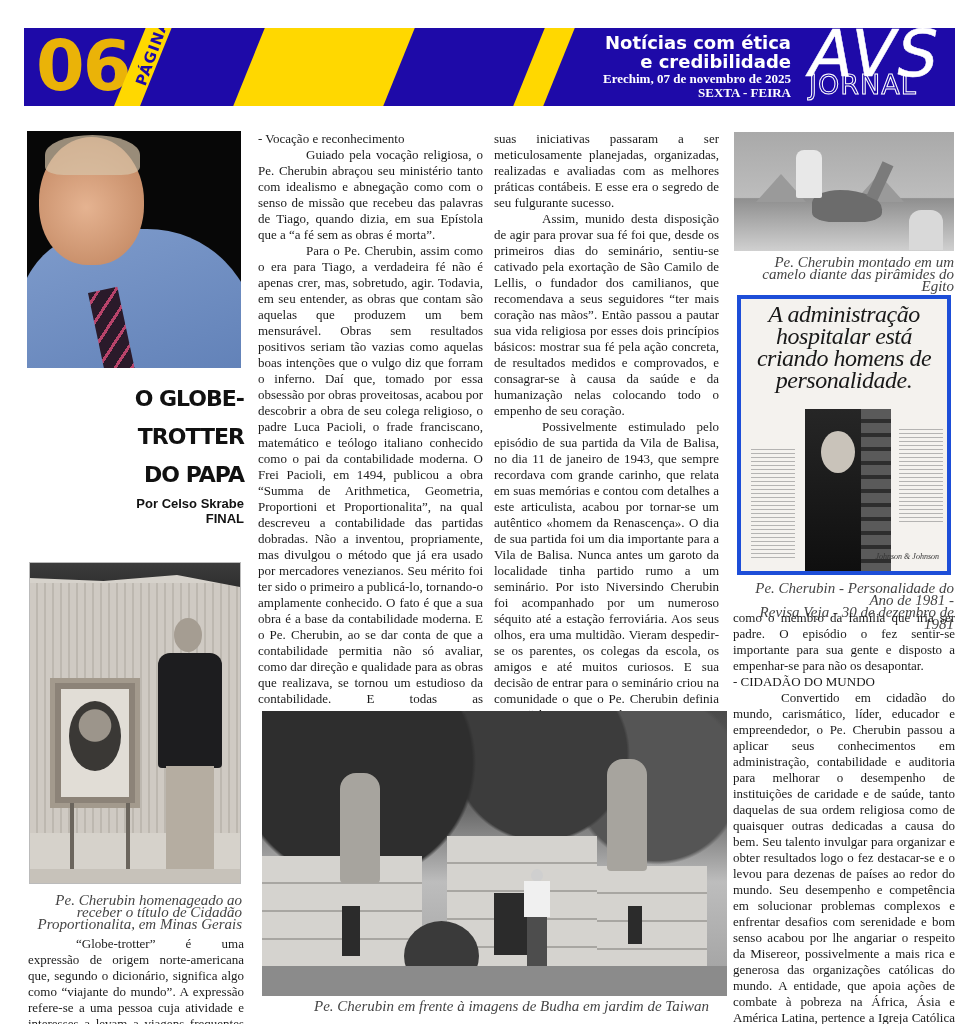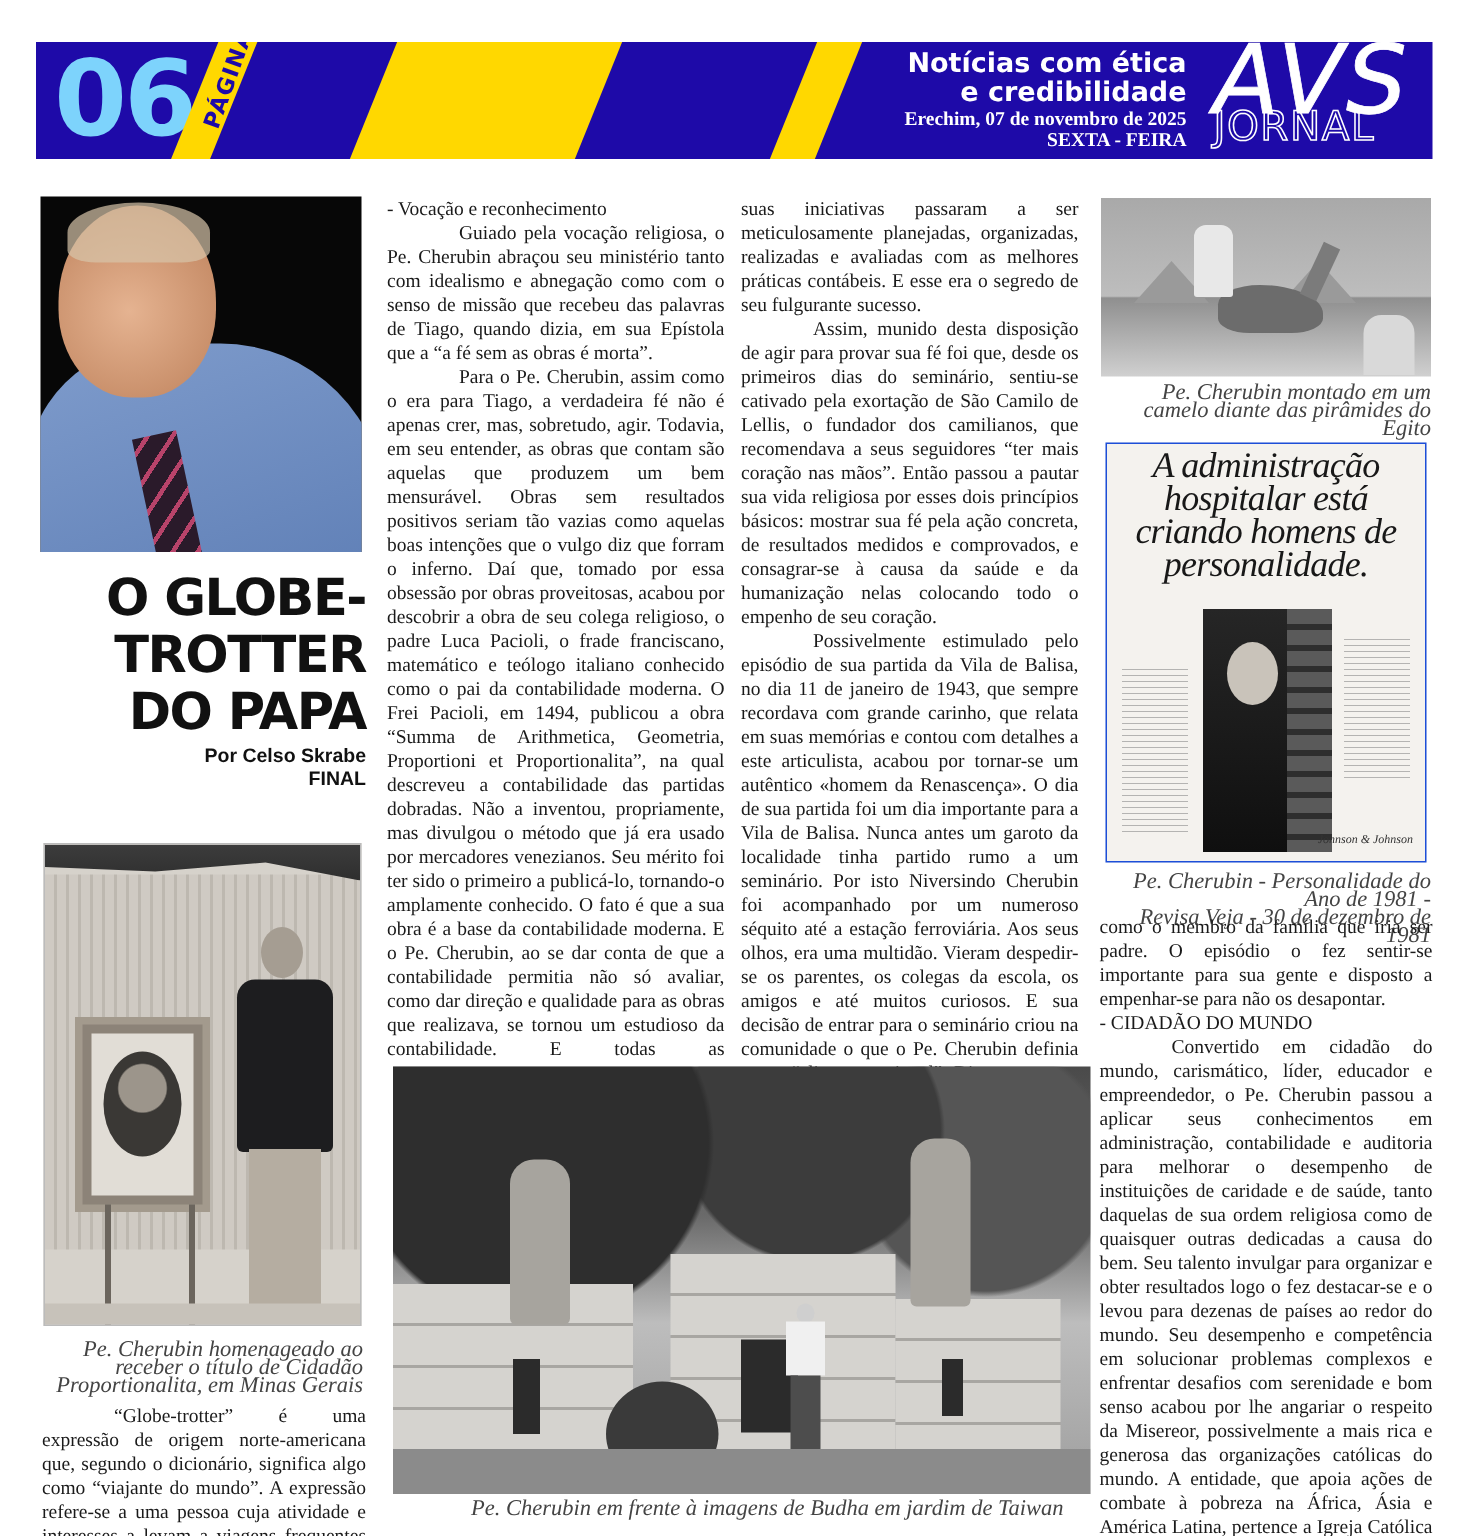--- a/index.html
+++ b/index.html
@@ -5,21 +5,21 @@
   * { box-sizing: border-box; margin: 0; padding: 0; }
   html, body { width: 976px; height: 1024px; background: #ffffff; overflow: hidden; }
   body { position: relative; font-family: "Liberation Serif", "DejaVu Serif", serif; color: #1a1a1a; }
 
   
   .masthead { position: absolute; left: 24px; top: 28px; width: 931px; height: 78px; background: #1e0aa8; overflow: hidden; }
   .stripe { position: absolute; top: 0; height: 78px; background: #ffd800; transform: skewX(-22deg); }
   .stripe.s1 { left: 225px; width: 150px; }
   .stripe.s2 { left: 505px; width: 30px; }
   .page-tag { position: absolute; left: 105px; top: -4px; width: 26px; height: 90px; background: #ffd800; transform: skewX(-22deg); }
-  .page-num { position: absolute; left: 12px; top: -6px; font-family: "DejaVu Sans", sans-serif; font-weight: bold; font-size: 70px; color: #7dd3fc; letter-spacing: -2px; line-height: 88px; }
+  .page-num { position: absolute; left: 12px; top: -6px; font-family: "DejaVu Sans", sans-serif; font-weight: bold; font-size: 70px; color: #eab308; letter-spacing: -2px; line-height: 88px; }
   .page-label { position: absolute; left: 108px; top: 54px; transform-origin: left top; transform: rotate(-70deg); font-family: "DejaVu Sans", sans-serif; font-weight: bold; font-size: 15px; color: #1e0aa8; letter-spacing: 1px; white-space: nowrap; }
   .tagline { position: absolute; right: 164px; top: 5px; text-align: right; color: #ffffff; }
   .tagline .l1, .tagline .l2 { font-family: "DejaVu Sans", sans-serif; font-weight: bold; font-size: 18px; line-height: 19px; }
   .tagline .date { font-family: "Liberation Serif", serif; font-weight: bold; font-size: 13px; line-height: 14px; margin-top: 1px; }
   .tagline .day { font-family: "Liberation Serif", serif; font-weight: bold; font-size: 13px; line-height: 14px; }
   .logo { position: absolute; right: 10px; top: 2px; width: 140px; height: 74px; color: #ffffff; }
   .logo .avs { position: absolute; left: 4px; top: -6px; font-family: "DejaVu Sans", sans-serif; font-weight: 200; font-size: 64px; letter-spacing: 2px; line-height: 60px; font-style: italic; -webkit-text-stroke: 0.5px #fff; }
   .logo .jornal { position: absolute; left: 4px; top: 40px; font-family: "DejaVu Sans", sans-serif; font-size: 27px; letter-spacing: 1px; line-height: 30px; color: transparent; -webkit-text-stroke: 1px #fff; }
 
   
@@ -43,21 +43,21 @@
   .ceremony .man .pants { position: absolute; left: 16px; top: 148px; width: 48px; height: 110px; background: #b5ada1; }
   .ceremony .floor { position: absolute; left: 0; bottom: 0; width: 100%; height: 14px; background: #c7c2ba; }
 
   .camel { left: 734px; top: 132px; width: 220px; height: 119px; background: linear-gradient(180deg,#a9a9a9 0%,#bdbdbd 55%,#8f8f8f 56%,#d0d0d0 100%); }
   .camel .pyr { position: absolute; top: 42px; width: 0; height: 0; border-left: 25px solid transparent; border-right: 25px solid transparent; border-bottom: 28px solid #9a9a9a; }
   .camel .body { position: absolute; left: 78px; top: 58px; width: 70px; height: 32px; background: #6c6c6c; border-radius: 40% 60% 30% 30%; }
   .camel .neck { position: absolute; left: 140px; top: 30px; width: 12px; height: 38px; background: #7b7b7b; transform: rotate(25deg); }
   .camel .rider { position: absolute; left: 62px; top: 18px; width: 26px; height: 48px; background: #e8e8e8; border-radius: 8px 8px 2px 2px; }
   .camel .guide { position: absolute; left: 175px; top: 78px; width: 34px; height: 40px; background: #d9d9d9; border-radius: 12px 12px 0 0; }
 
-  .ad { left: 737px; top: 295px; width: 214px; height: 280px; background: #f4f2ee; border: 1px solid #1d4ed8; }
+  .ad { left: 737px; top: 295px; width: 214px; height: 280px; background: #f4f2ee; border: 4px solid #1d4ed8; }
   .ad .headline { position: absolute; left: 6px; top: 4px; right: 6px; text-align: center; font-family: "Liberation Serif", serif; font-style: italic; font-size: 24px; line-height: 22px; color: #181818; letter-spacing: -0.5px; }
   .ad .ad-photo { position: absolute; left: 64px; top: 110px; width: 86px; height: 162px; background: linear-gradient(180deg,#262626,#0f0f0f); }
   .ad .ad-photo .f { position: absolute; left: 16px; top: 22px; width: 34px; height: 42px; border-radius: 50%; background: #c9c3ba; }
   .ad .ad-photo .b { position: absolute; right: 0; top: 0; width: 30px; height: 100%; background: repeating-linear-gradient(180deg,#5a5a5a 0 10px,#2e2e2e 10px 14px); }
   .ad .txtcol { position: absolute; top: 150px; width: 44px; height: 112px; background: repeating-linear-gradient(180deg,#8a8a8a 0 1px,transparent 1px 4px); opacity: .6; }
   .ad .sig { position: absolute; right: 8px; bottom: 10px; font-style: italic; font-size: 8px; color: #333; }
 
   .taiwan { left: 262px; top: 711px; width: 465px; height: 285px; background: linear-gradient(180deg,#4a4a4a 0%,#6a6a6a 35%,#bdbdbd 60%,#9e9e9e 100%); }
   .taiwan .trees { position: absolute; left: 0; top: 0; width: 100%; height: 170px; background: radial-gradient(circle at 20% 30%,#2e2e2e 0 30%,transparent 31%), radial-gradient(circle at 60% 25%,#3c3c3c 0 28%,transparent 29%), radial-gradient(circle at 85% 40%,#555 0 20%,transparent 21%); }
   .taiwan .wall { position: absolute; bottom: 30px; height: 120px; background: repeating-linear-gradient(180deg,#d5d3cf 0 26px,#a8a6a2 26px 28px); }
@@ -72,21 +72,21 @@
   .taiwan .pl2 { left: 232px; top: 182px; width: 38px; height: 62px; }
   .taiwan .pl3 { left: 366px; top: 195px; width: 14px; height: 38px; }
   .taiwan .bush { position: absolute; left: 142px; top: 210px; width: 75px; height: 70px; border-radius: 50%; background: #3a3a3a; }
   .taiwan .person { position: absolute; left: 262px; top: 158px; width: 26px; height: 120px; }
   .taiwan .person .sh { position: absolute; left: 0; top: 12px; width: 26px; height: 36px; background: #f0f0f0; }
   .taiwan .person .hd { position: absolute; left: 7px; top: 0; width: 12px; height: 13px; border-radius: 50%; background: #cfcfcf; }
   .taiwan .person .pt { position: absolute; left: 3px; top: 48px; width: 20px; height: 70px; background: #4d4d4d; }
   .taiwan .ground { position: absolute; left: 0; bottom: 0; width: 100%; height: 30px; background: #8b8b8b; }
 
   
-  .title { position: absolute; left: 24px; top: 380px; width: 220px; text-align: right; font-family: "DejaVu Sans", sans-serif; font-weight: bold; font-size: 34px; line-height: 38px; color: #111; letter-spacing: -1px; }
+  .title { position: absolute; left: 24px; top: 380px; width: 220px; text-align: right; font-family: "DejaVu Sans", sans-serif; font-weight: bold; font-size: 22px; line-height: 38px; color: #111; letter-spacing: -1px; }
   .byline { position: absolute; left: 24px; top: 496px; width: 220px; text-align: right; font-family: "Liberation Sans", sans-serif; font-weight: bold; font-size: 13px; line-height: 15px; color: #111; }
 
   
   .caption { position: absolute; font-family: "Liberation Serif", serif; font-style: italic; font-size: 15px; line-height: 12px; color: #444; text-align: right; }
 
   
   .col { position: absolute; font-family: "Liberation Serif", serif; font-size: 13px; line-height: 16px; color: #1a1a1a; text-align: justify; hyphens: auto; }
   .col p { margin: 0; }
   .col p.indent { text-indent: 48px; }
   .col p.sub { text-align: left; }

